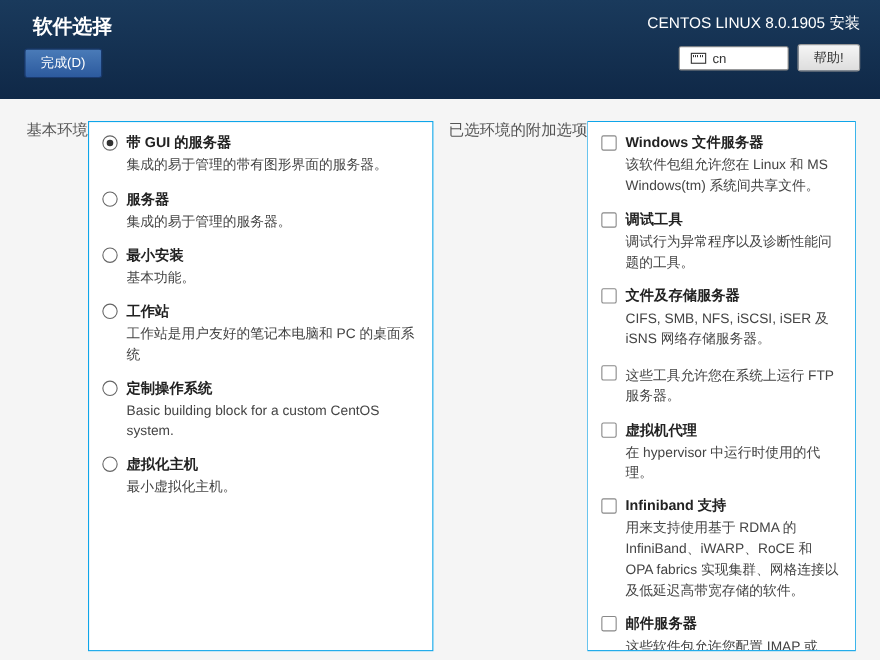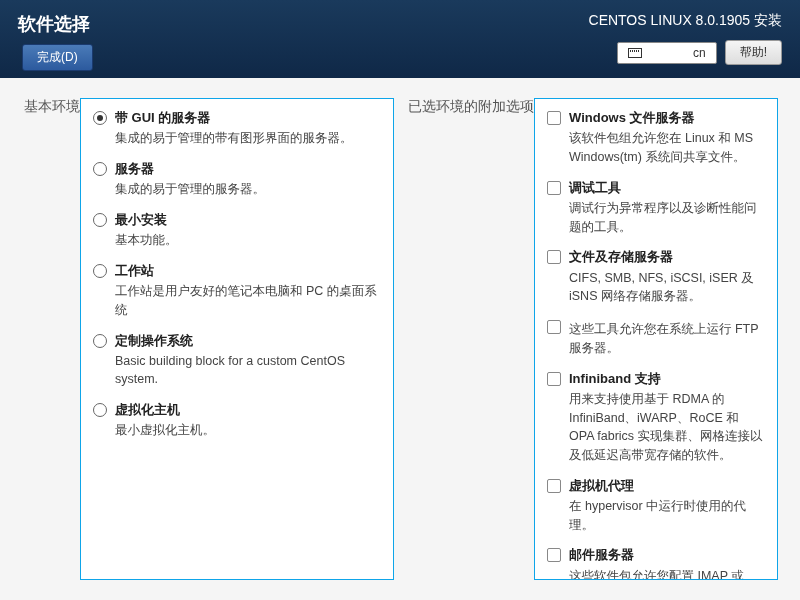--- a/index.html
+++ b/index.html
@@ -7,23 +7,23 @@
       width: 800px;
       height: 600px;
       font-family: "Microsoft YaHei", sans-serif;
       font-size: 13px;
       background: #f5f5f5;
       overflow: hidden;
     }
     .header {
       background: linear-gradient(to bottom, #1a3a5c 0%, #0f2847 100%);
       color: #fff;
-      padding: 12px 18px;
+      padding: 12px 30px;
       position: relative;
-      height: 78px;
+      height: 90px;
     }
     .header-title {
       font-size: 18px;
       font-weight: bold;
       color: #fff;
     }
     .header-right {
       position: absolute;
       right: 18px;
       top: 12px;
@@ -44,21 +44,20 @@
       background: #fff;
       color: #333;
       border: 1px solid #888;
       border-radius: 2px;
       padding: 3px 10px;
       display: flex;
       align-items: center;
       gap: 6px;
       font-size: 12px;
       min-width: 100px;
-      justify-content: space-between;
     }
     .kb-icon {
       display: inline-block;
       width: 14px;
       height: 10px;
       border: 1px solid #333;
       position: relative;
     }
     .kb-icon::before {
       content: "";
@@ -277,31 +276,31 @@
     </span>
     <span class="option-text">
       <div class="option-desc">这些工具允许您在系统上运行 FTP 服务器。</div>
     </span>
         </div>
         <div class="option-row">
     <span class="option-control">
       <span class="checkbox"></span>
     </span>
     <span class="option-text">
+      <div class="option-title">虚拟机代理</div>
+      <div class="option-desc">在 hypervisor 中运行时使用的代理。</div>
+    </span>
+        </div>
+        <div class="option-row">
+    <span class="option-control">
+      <span class="checkbox"></span>
+    </span>
+    <span class="option-text">
       <div class="option-title">Infiniband 支持</div>
       <div class="option-desc">用来支持使用基于 RDMA 的 InfiniBand、iWARP、RoCE 和 OPA fabrics 实现集群、网格连接以及低延迟高带宽存储的软件。</div>
-    </span>
-        </div>
-        <div class="option-row">
-    <span class="option-control">
-      <span class="checkbox"></span>
-    </span>
-    <span class="option-text">
-      <div class="option-title">虚拟机代理</div>
-      <div class="option-desc">在 hypervisor 中运行时使用的代理。</div>
     </span>
         </div>
         <div class="option-row">
     <span class="option-control">
       <span class="checkbox"></span>
     </span>
     <span class="option-text">
       <div class="option-title">邮件服务器</div>
       <div class="option-desc">这些软件包允许您配置 IMAP 或 Postfix 邮件服务器。</div>
     </span>

